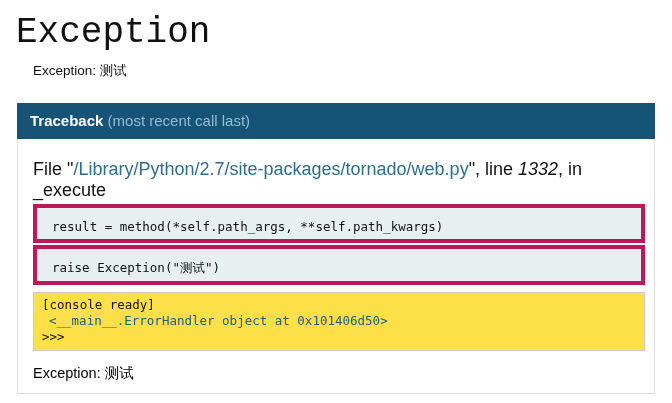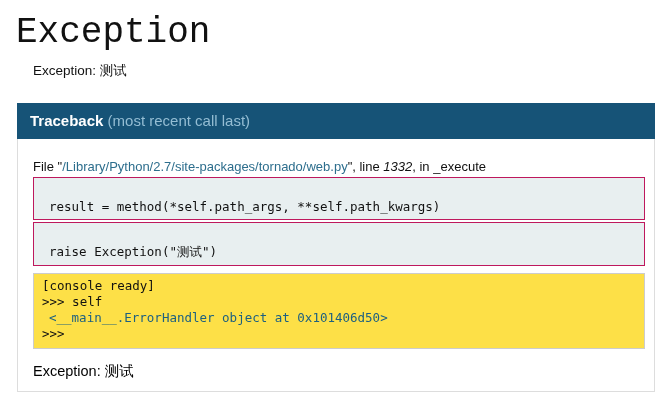--- a/index.html
+++ b/index.html
@@ -41,43 +41,43 @@
   }
   div.tb-box {
     margin: 0 17px;
     border: 1px solid #ddd;
     border-top: none;
     padding: 8px 9px 8px 10px;
     background: #fff;
   }
   .frame { margin-left: 5px; }
   h4.frame-loc {
-    font-size: 13px;
+    font-size: 18px;
     font-weight: normal;
     margin: 12px 0 3px 0;
     color: #111;
   }
   h4.frame-loc .filename {
     font-style: normal;
     color: #2d6e8d;
   }
   h4.frame-loc em.lineno {
     font-style: italic;
     font-weight: normal;
   }
   pre {
     font-family: "DejaVu Sans Mono", "Liberation Mono", monospace;
     font-size: 12.5px;
     line-height: 1.3;
     margin: 0;
   }
   pre.code {
     background: #E8EFF0;
-    border: 1px solid #be185d;
-    padding: 21px 0 4px 15px;
+    border: 4px solid #be185d;
+    padding: 11px 0 4px 15px;
     margin: 0 0 2px 0;
     color: #111;
     cursor: pointer;
   }
   pre.console {
     margin: 7px 0 13px 5px;
     background: #fde047;
     border: 1px solid #ccc;
     padding: 4px 8px 5px 8px;
     color: #111;
@@ -106,17 +106,17 @@
 
   <div class="frame">
     <h4 class="frame-loc"><span>File "</span><span class="filename">/Library/Python/2.7/site-packages/tornado/web.py</span><span>", line </span><em class="lineno">1332</em><span>, in </span><span>_execute</span></h4>
     <pre class="code">result = method(*self.path_args, **self.path_kwargs)</pre>
   </div>
 
   <div class="frame">
     <pre class="code">raise Exception("测试")</pre>
   </div>
 
-  <pre class="console"><span class="line">[console ready]</span><span class="line">&gt;&gt;&gt; self</span><span class="line output">&lt;__main__.ErrorHandler object at 0x101406d50&gt;</span><span class="line">&gt;&gt;&gt;</span></pre>
+  <pre class="console"><span class="line">[console ready]</span><span class="line output">&lt;__main__.ErrorHandler object at 0x101406d50&gt;</span><span class="line">&gt;&gt;&gt;</span></pre>
 
   <blockquote class="exc-msg">Exception: 测试</blockquote>
 
 </div>
 
 </body></html>

